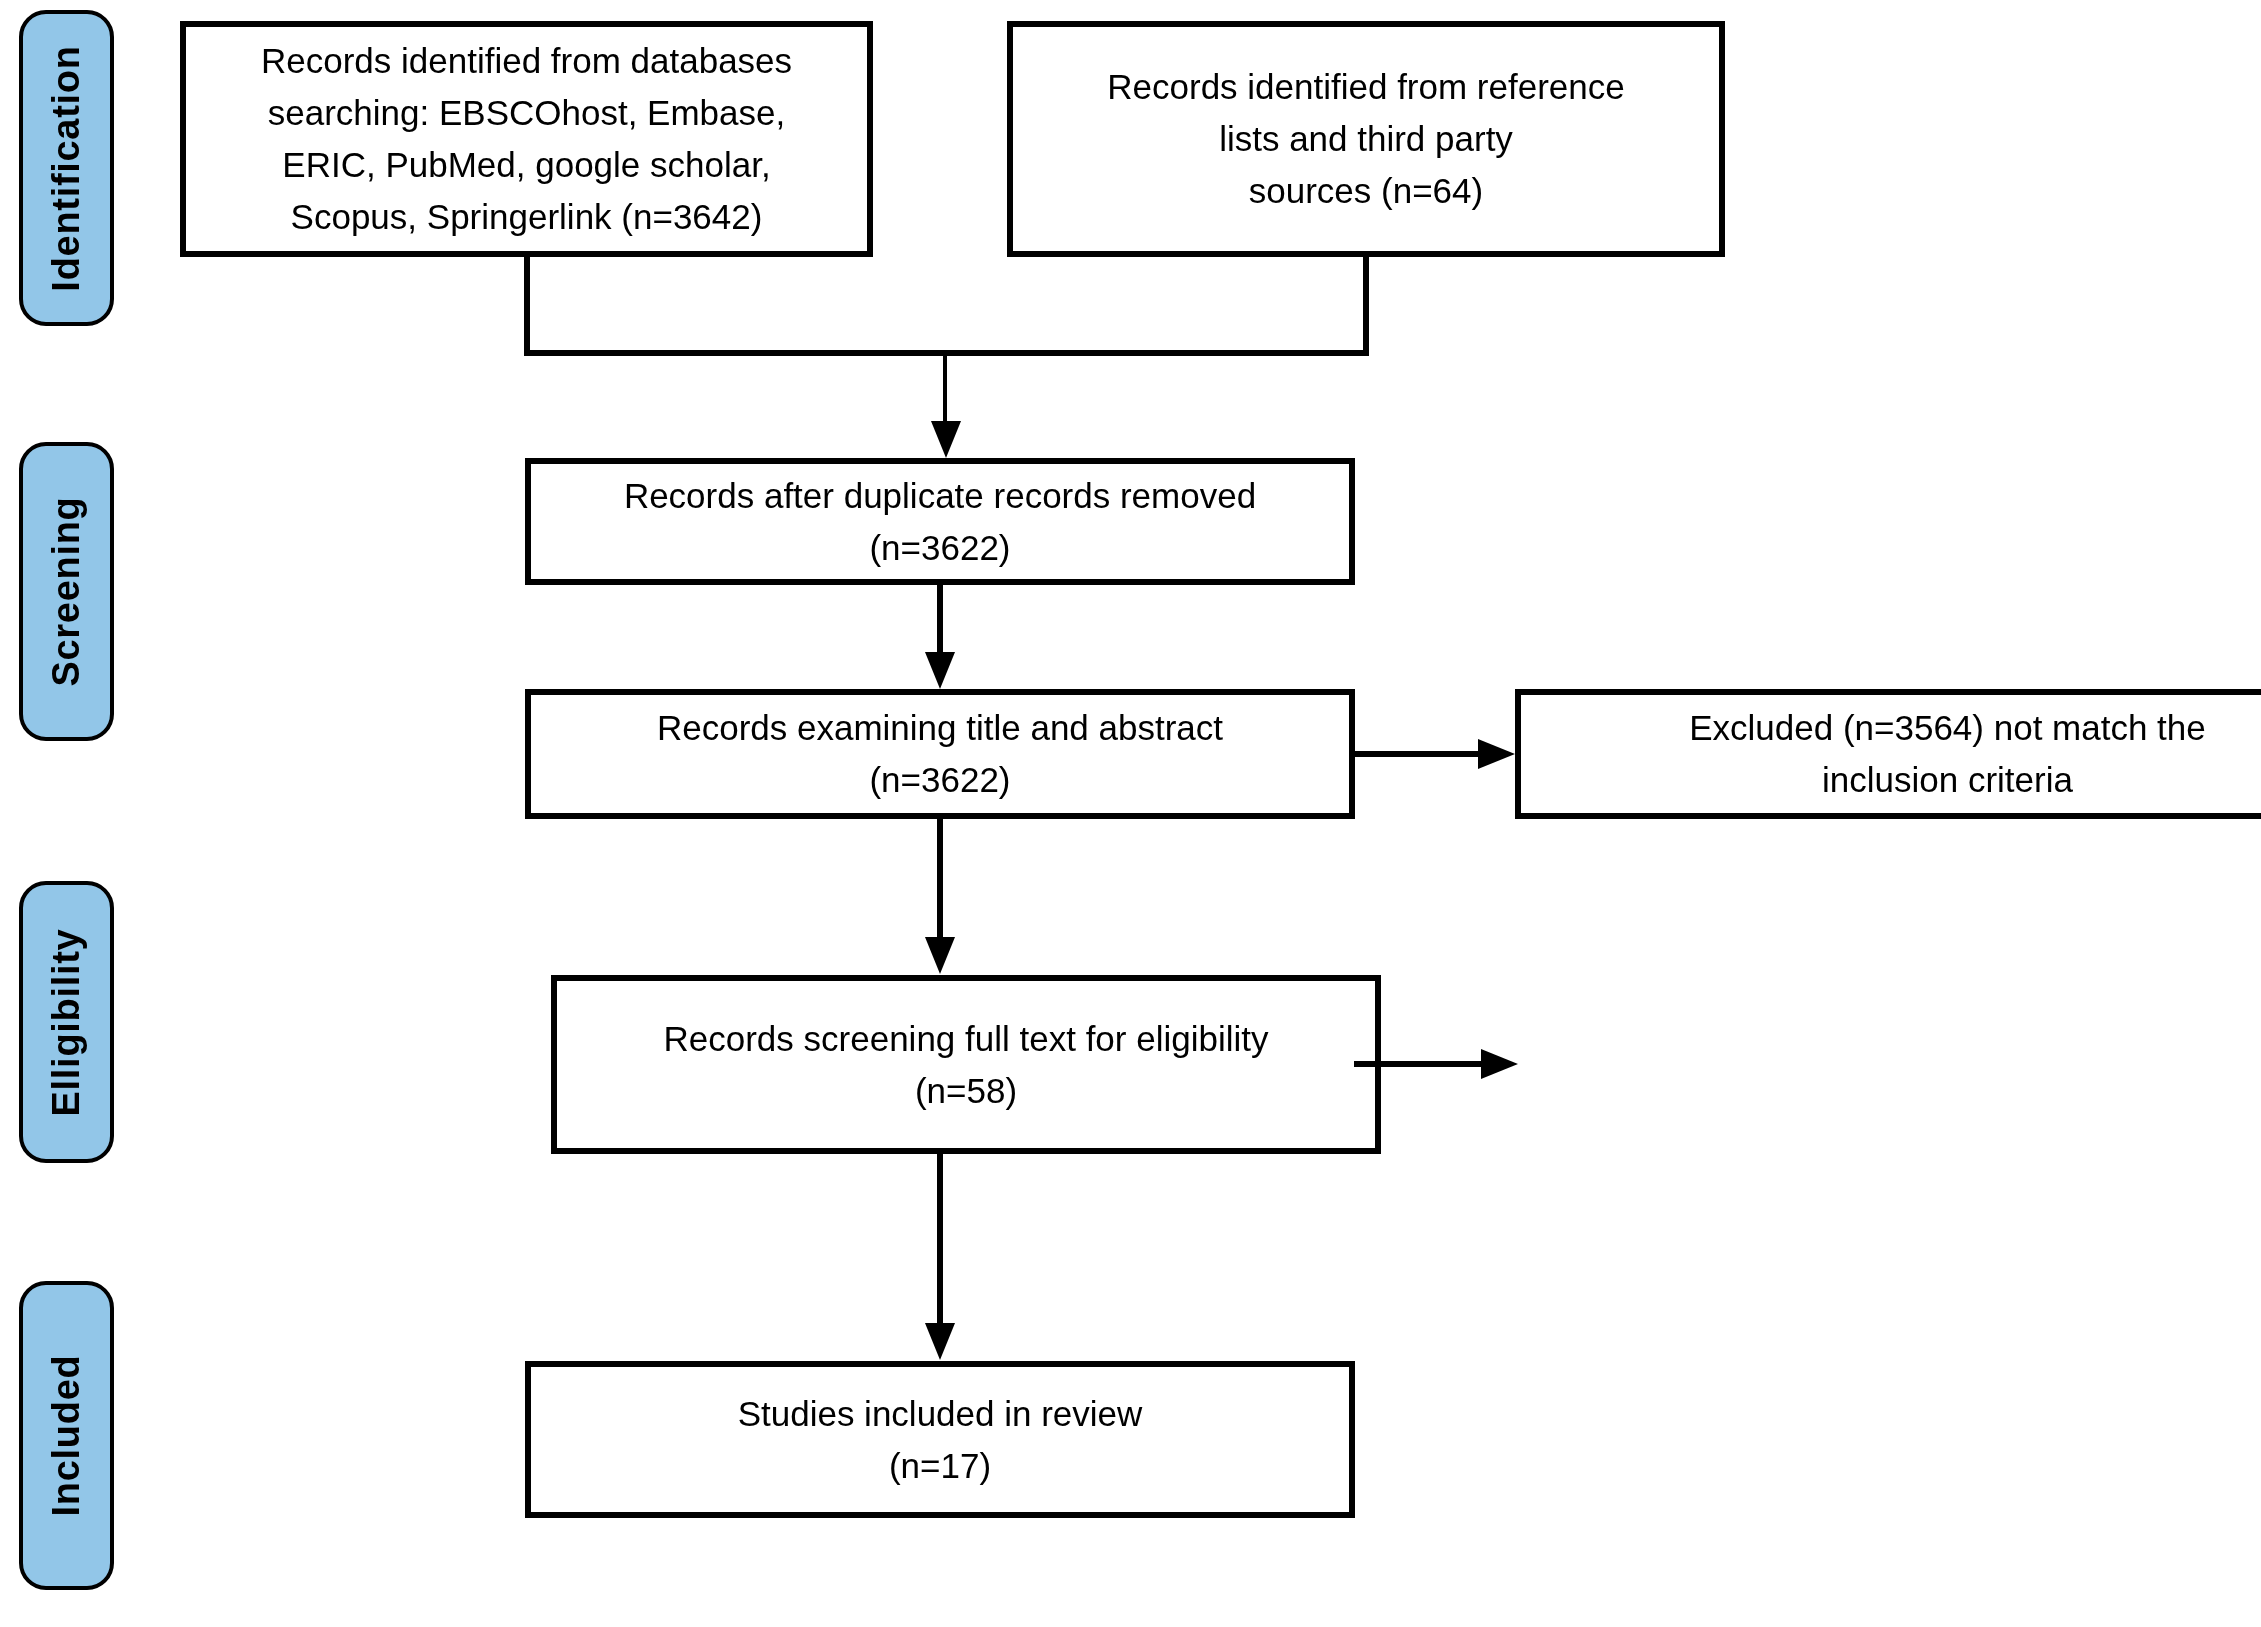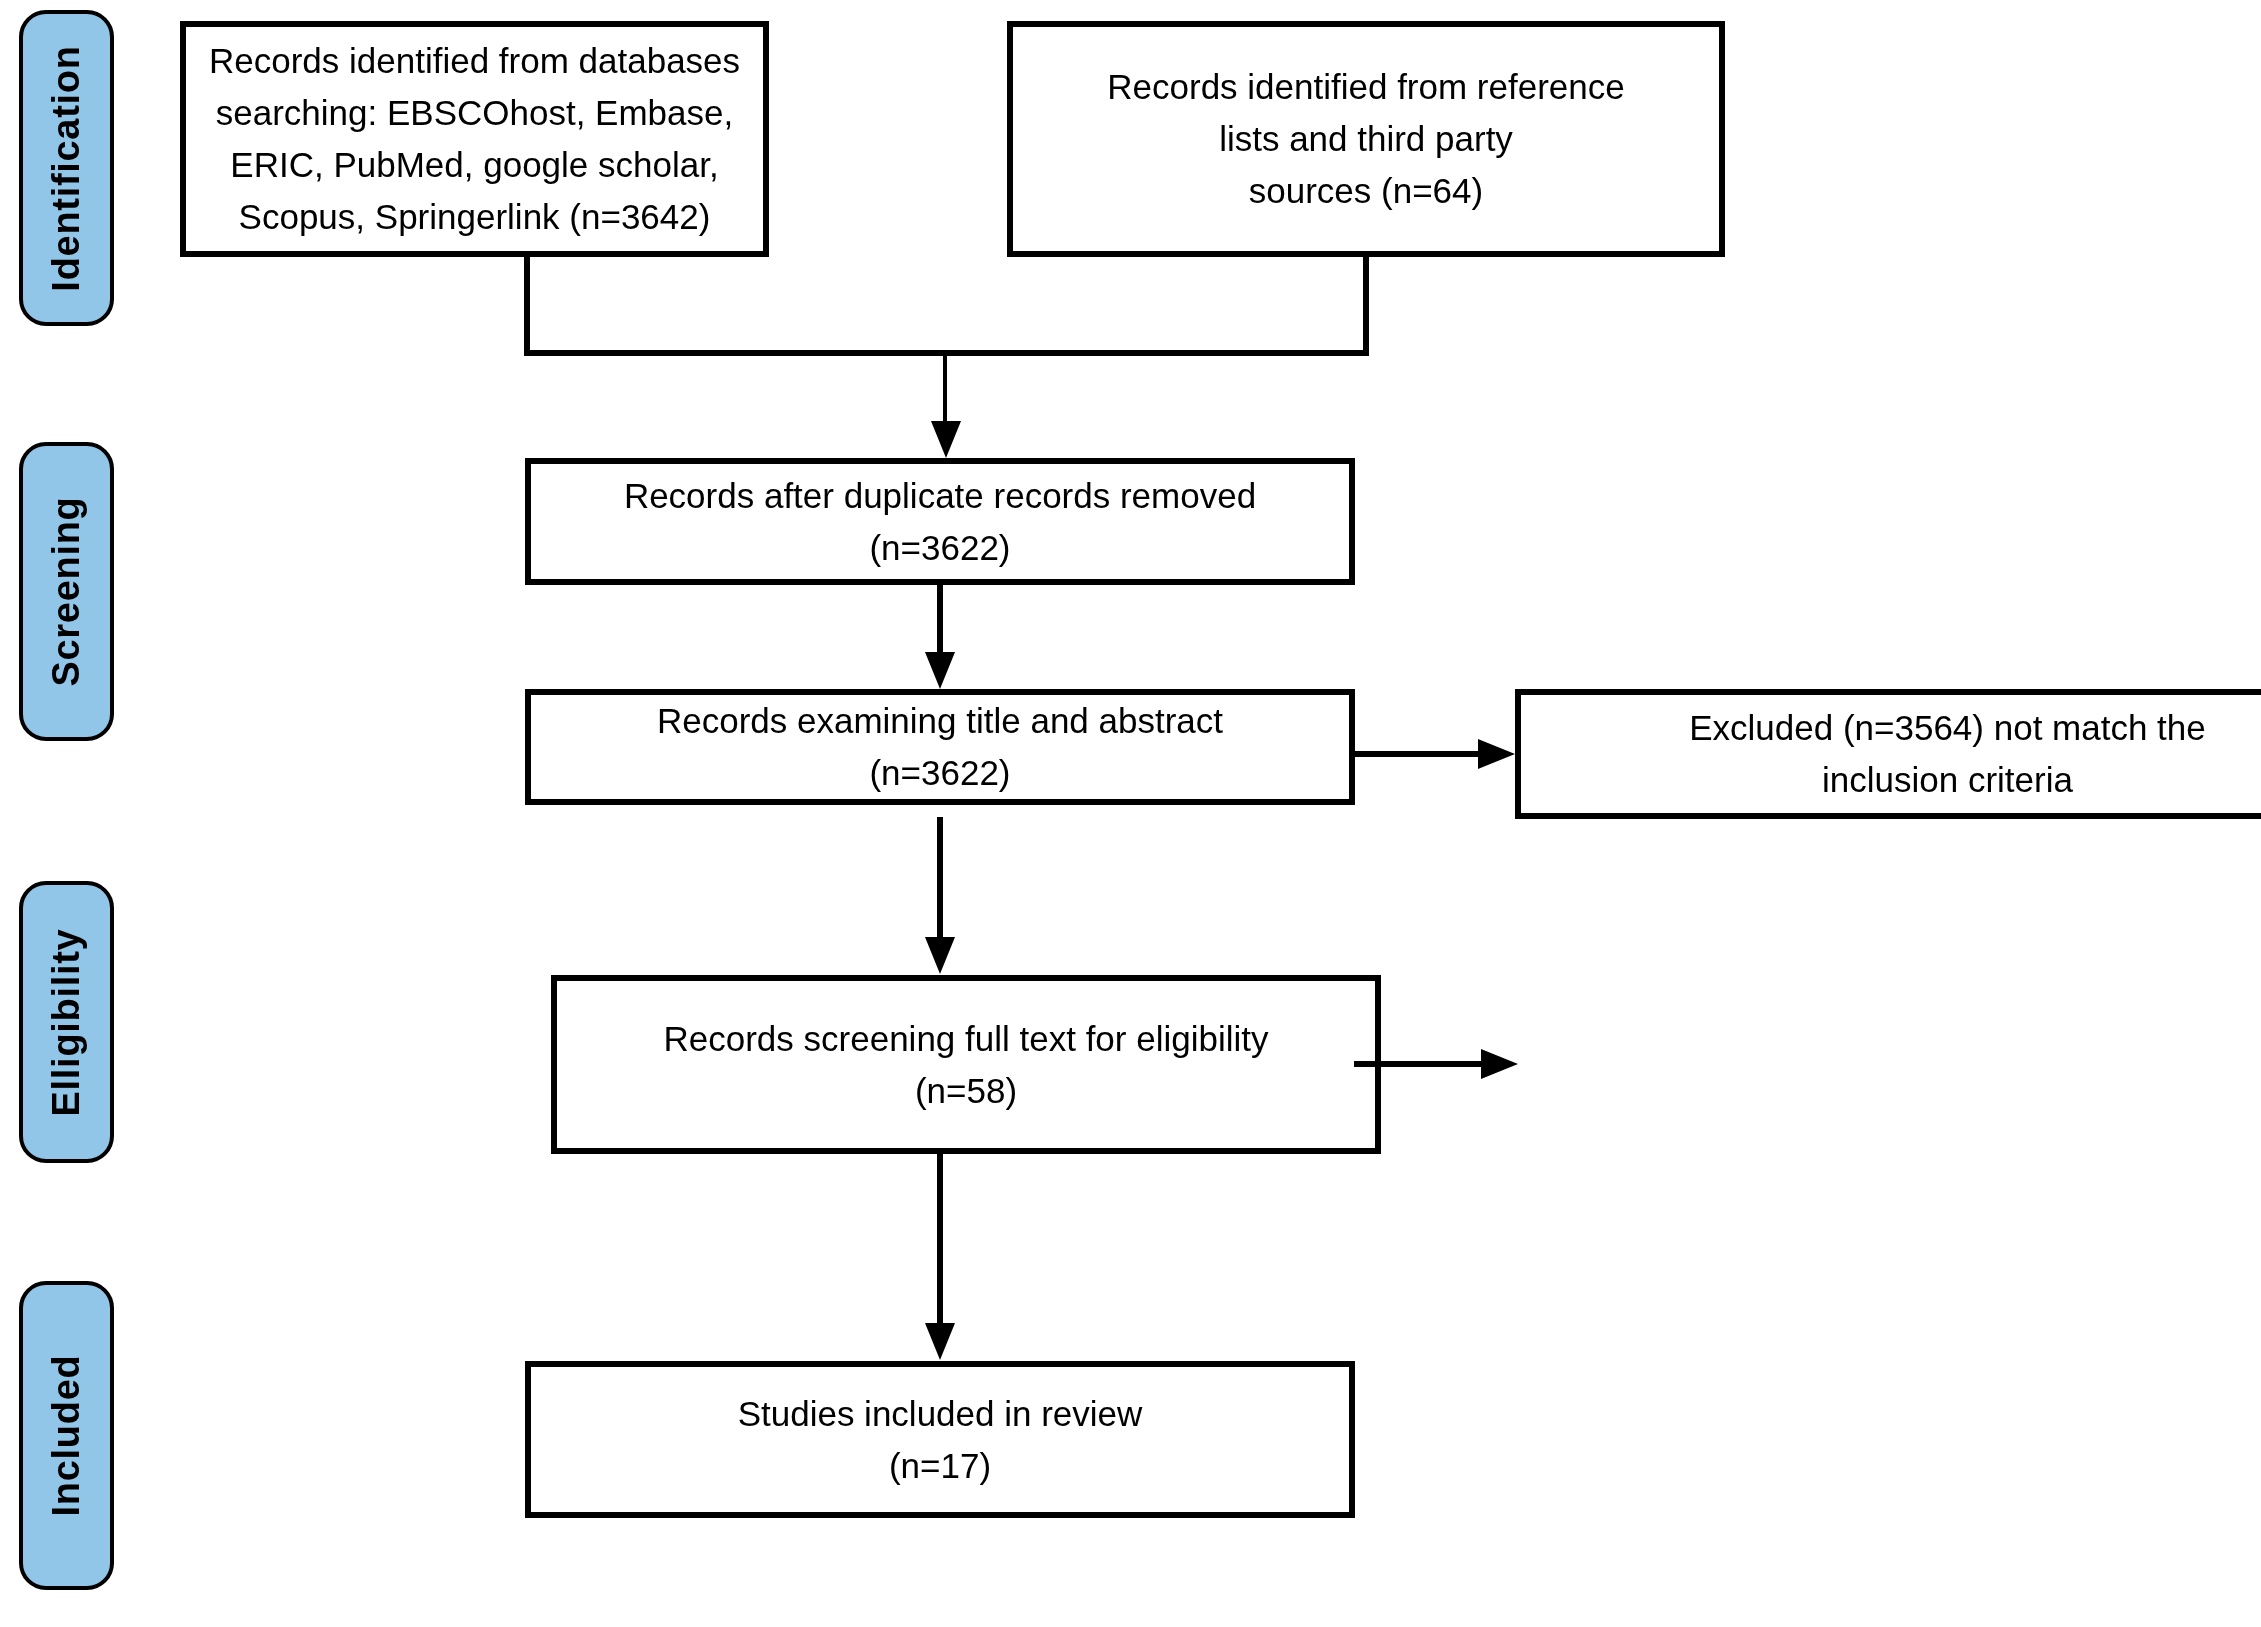--- a/index.html
+++ b/index.html
@@ -76,21 +76,21 @@
   <div class="stage" style="top:442px;height:299px">
     <span class="stage-label">Screening</span>
   </div>
   <div class="stage" style="top:881px;height:282px">
     <span class="stage-label">Elligibility</span>
   </div>
   <div class="stage" style="top:1281px;height:309px">
     <span class="stage-label">Included</span>
   </div>
 
-  <div class="fbox" style="left:180px;top:20.5px;width:589px;height:236px">
+  <div class="fbox" style="left:180px;top:20.5px;width:693px;height:236px">
     <span class="fbox-text">Records identified from databases
 searching: EBSCOhost, Embase,
 ERIC, PubMed, google scholar,
 Scopus, Springerlink (n=3642)</span>
   </div>
   <div class="fbox" style="left:1007px;top:20.5px;width:718px;height:236px">
     <span class="fbox-text">Records identified from reference
 lists and third party
 sources (n=64)</span>
   </div>
@@ -102,21 +102,21 @@
   <div class="tri-down" style="left:931px;top:421px"></div>
 
   <div class="fbox" style="left:525px;top:458px;width:830px;height:127px">
     <span class="fbox-text">Records after duplicate records removed
 (n=3622)</span>
   </div>
 
   <div class="line" style="left:937px;top:584px;width:5.5px;height:72px"></div>
   <div class="tri-down" style="left:925px;top:652px"></div>
 
-  <div class="fbox" style="left:525px;top:689px;width:830px;height:116px">
+  <div class="fbox" style="left:525px;top:689px;width:830px;height:130px">
     <span class="fbox-text">Records examining title and abstract
 (n=3622)</span>
   </div>
 
   <div class="line" style="left:1354px;top:751px;width:126px;height:5.5px"></div>
   <div class="tri-right" style="left:1478px;top:739px"></div>
 
   <div class="fbox" style="left:1515px;top:689px;width:865px;height:130px">
     <span class="fbox-text">Excluded (n=3564) not match the
 inclusion criteria</span>

